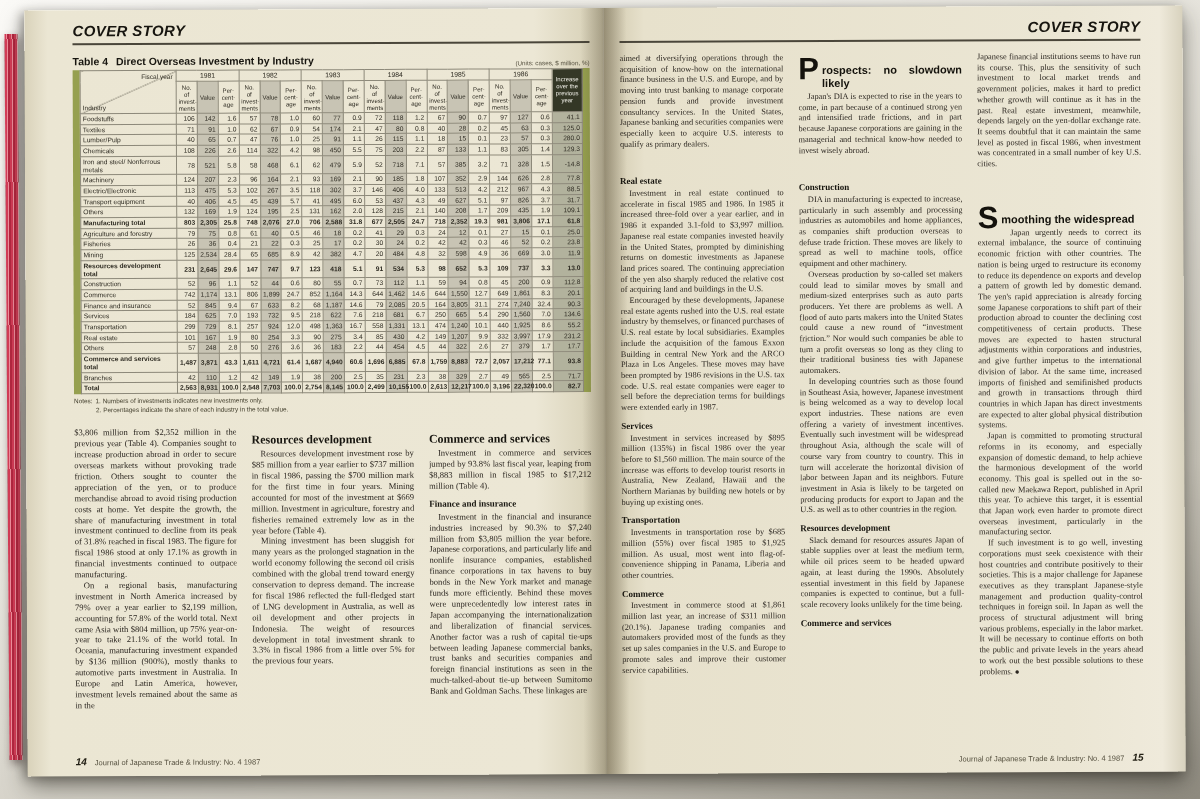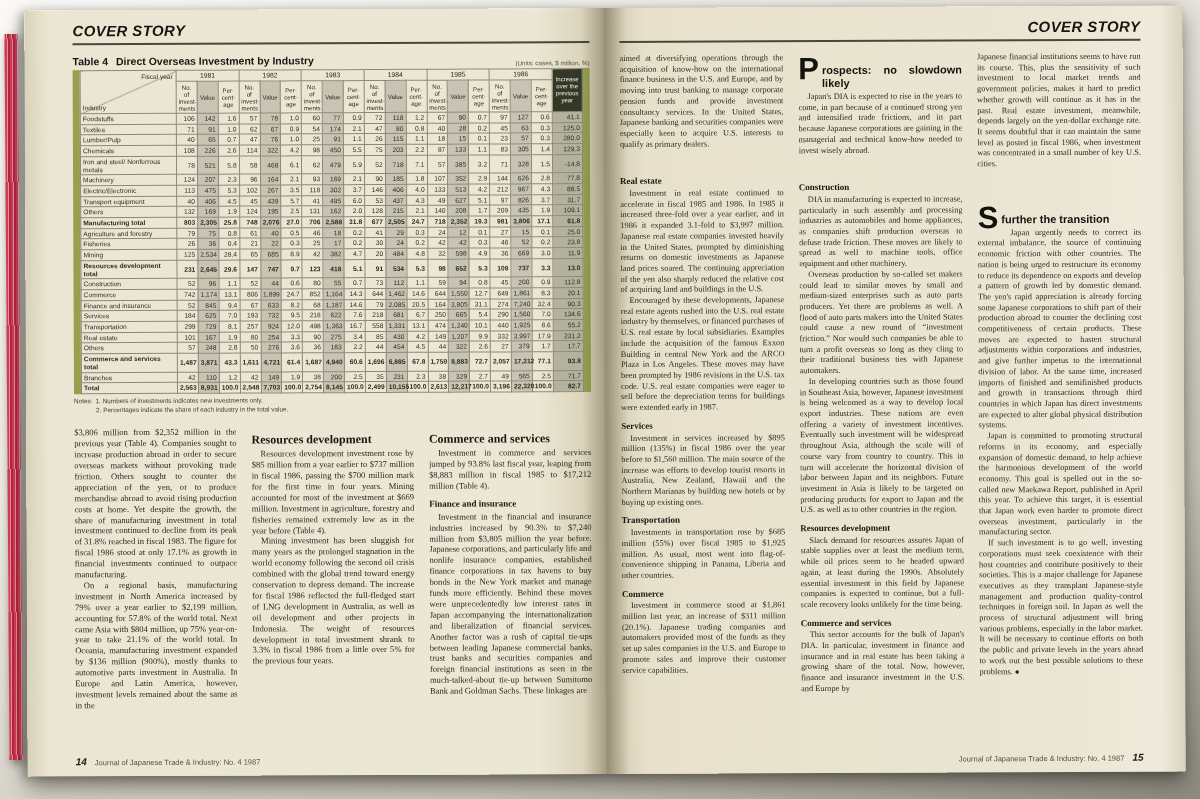--- a/index.html
+++ b/index.html
@@ -755,27 +755,26 @@
               <span class="caphead">rospects: no slowdown likely</span>
             </div>
             <p class="ind">Japan's DIA is expected to rise in the years to come, in part because of a continued strong yen and intensified trade frictions, and in part because Japanese corporations are gaining in the managerial and technical know-how needed to invest wisely abroad.</p>
             <h4 class="runhead gap">Construction</h4>
             <p class="ind">DIA in manufacturing is expected to increase, particularly in such assembly and processing industries as automobiles and home appliances, as companies shift production overseas to defuse trade friction. These moves are likely to spread as well to machine tools, office equipment and other machinery.</p>
             <p class="ind">Overseas production by so-called set makers could lead to similar moves by small and medium-sized enterprises such as auto parts producers. Yet there are problems as well. A flood of auto parts makers into the United States could cause a new round of “investment friction.” Nor would such companies be able to turn a profit overseas so long as they cling to their traditional business ties with Japanese automakers.</p>
             <p class="ind">In developing countries such as those found in Southeast Asia, however, Japanese investment is being welcomed as a way to develop local export industries. These nations are even offering a variety of investment incentives. Eventually such investment will be widespread throughout Asia, although the scale will of course vary from country to country. This in turn will accelerate the horizontal division of labor between Japan and its neighbors. Future investment in Asia is likely to be targeted on producing products for export to Japan and the U.S. as well as to other countries in the region.</p>
             <h4 class="runhead">Resources development</h4>
             <p class="ind">Slack demand for resources assures Japan of stable supplies over at least the medium term, while oil prices seem to be headed upward again, at least during the 1990s. Absolutely essential investment in this field by Japanese companies is expected to continue, but a full-scale recovery looks unlikely for the time being.</p>
             <h4 class="runhead">Commerce and services</h4>
-            <p class="ind">This sector accounts for the bulk of Japan's DIA. In particular, investment in finance and insurance and in real estate has been taking a growing share of the total. Now, however, finance and insurance investment in the U.S. and Europe by</p>
           </div>
           <div class="col">
             <p>Japanese financial institutions seems to have run its course. This, plus the sensitivity of such investment to local market trends and government policies, makes it hard to predict whether growth will continue as it has in the past. Real estate investment, meanwhile, depends largely on the yen-dollar exchange rate. It seems doubtful that it can maintain the same level as posted in fiscal 1986, when investment was concentrated in a small number of key U.S. cities.</p>
             <div class="capline gap">
               <span class="dropcap">S</span>
-              <span class="caphead">further the transition</span>
+              <span class="caphead">moothing the widespread</span>
             </div>
             <p class="ind">Japan urgently needs to correct its external imbalance, the source of continuing economic friction with other countries. The nation is being urged to restructure its economy to reduce its dependence on exports and develop a pattern of growth led by domestic demand. The yen's rapid appreciation is already forcing some Japanese corporations to shift part of their production abroad to counter the declining cost competitiveness of certain products. These moves are expected to hasten structural adjustments within corporations and industries, and give further impetus to the international division of labor. At the same time, increased imports of finished and semifinished products and growth in transactions through third countries in which Japan has direct investments are expected to alter global physical distribution systems.</p>
             <p class="ind">Japan is committed to promoting structural reforms in its economy, and especially expansion of domestic demand, to help achieve the harmonious development of the world economy. This goal is spelled out in the so-called new Maekawa Report, published in April this year. To achieve this target, it is essential that Japan work even harder to promote direct overseas investment, particularly in the manufacturing sector.</p>
             <p class="ind">If such investment is to go well, investing corporations must seek coexistence with their host countries and contribute positively to their societies. This is a major challenge for Japanese executives as they transplant Japanese-style management and production quality-control techniques in foreign soil. In Japan as well the process of structural adjustment will bring various problems, especially in the labor market. It will be necessary to continue efforts on both the public and private levels in the years ahead to work out the best possible solutions to these problems.<span class="endmark"> ●</span></p>
           </div>
         </div>
 
       <div class="pgfoot">
         <span class="jt">Journal of Japanese Trade &amp; Industry:  No. 4 1987</span>
         <span class="pgnum">15</span>

